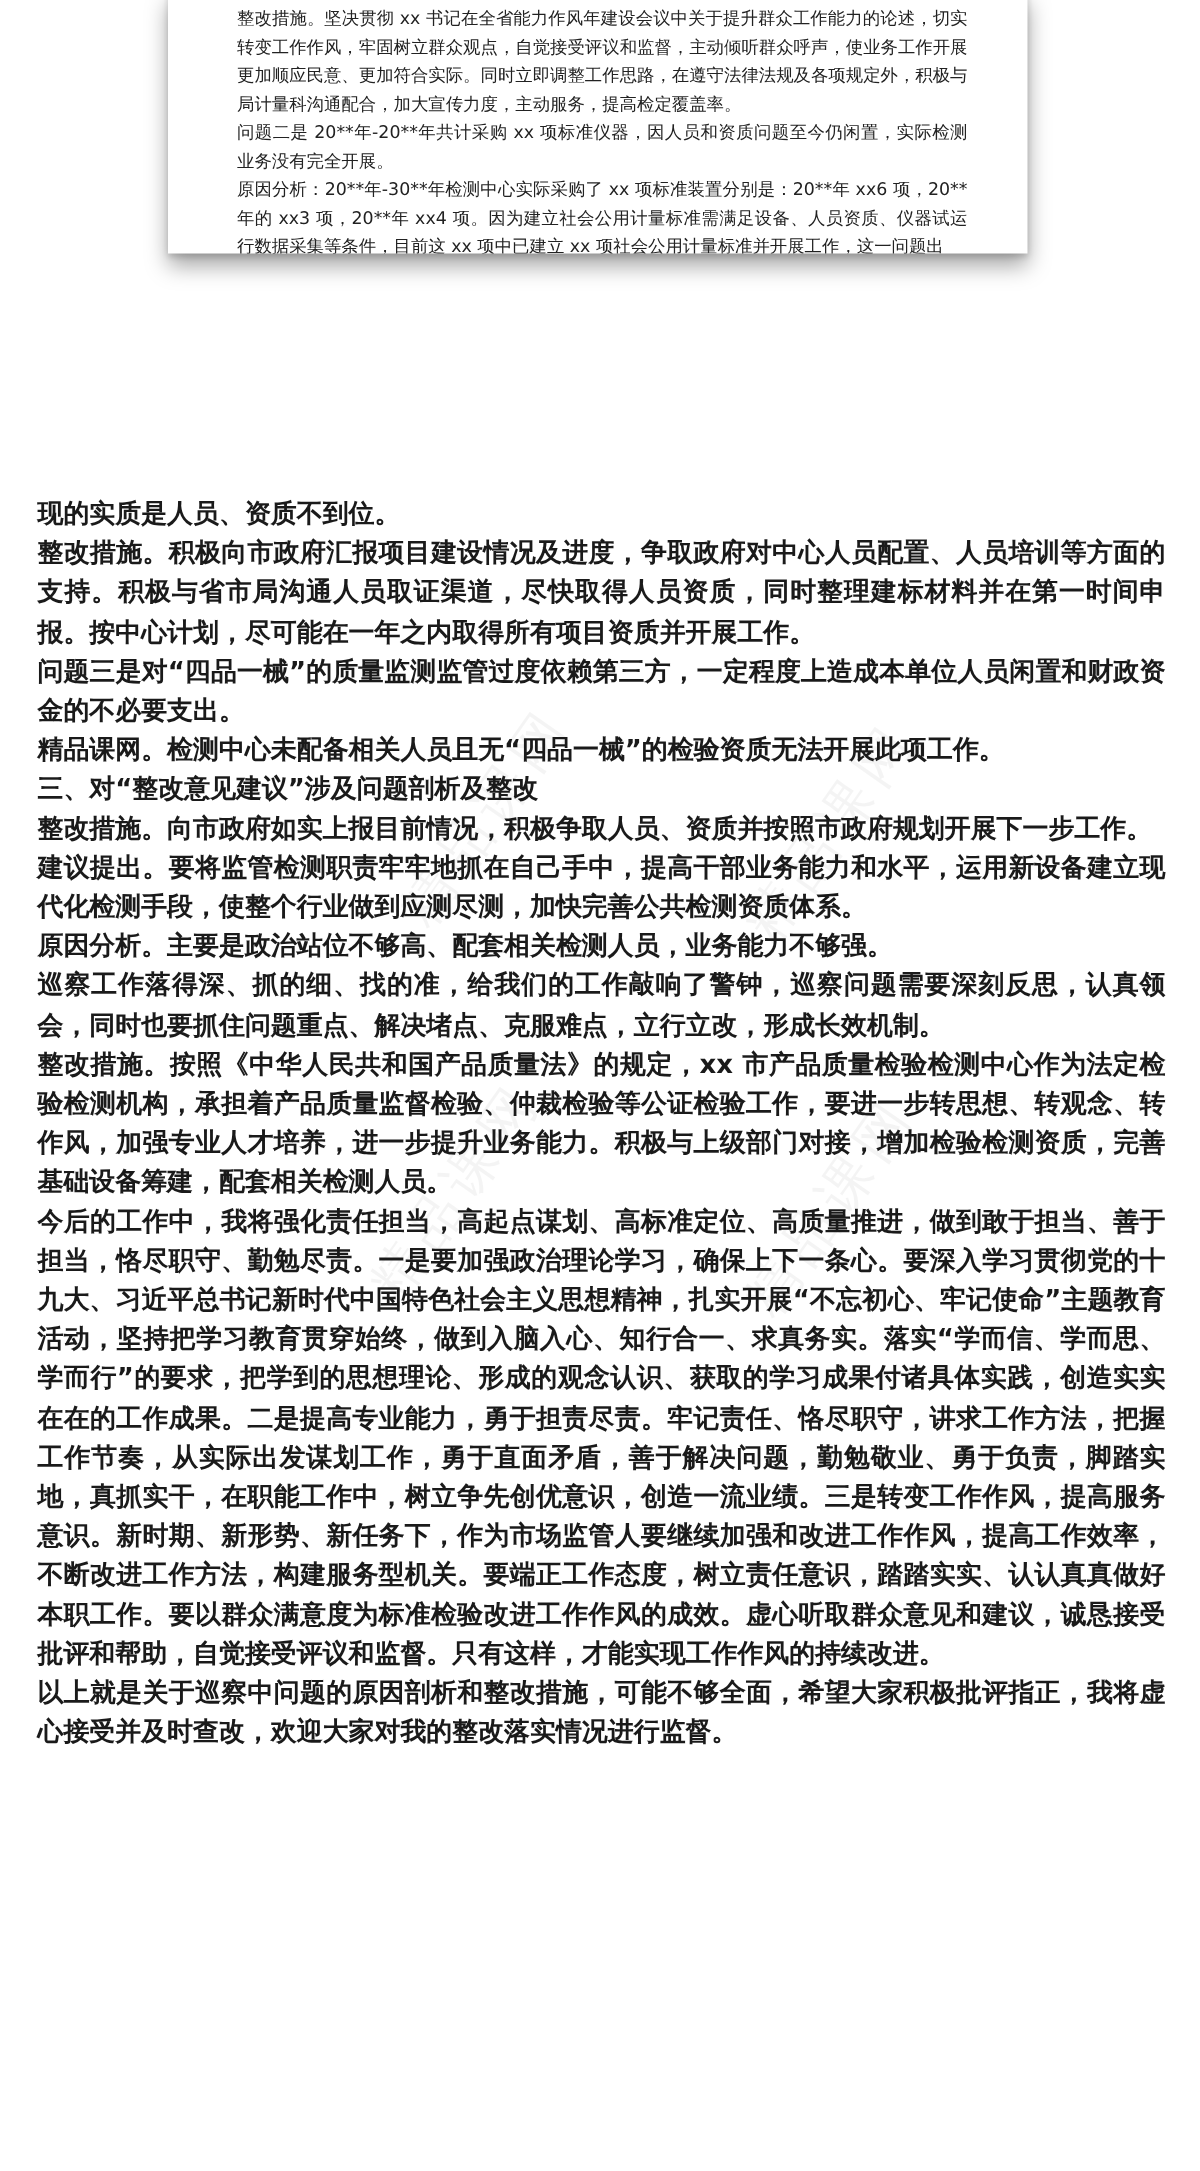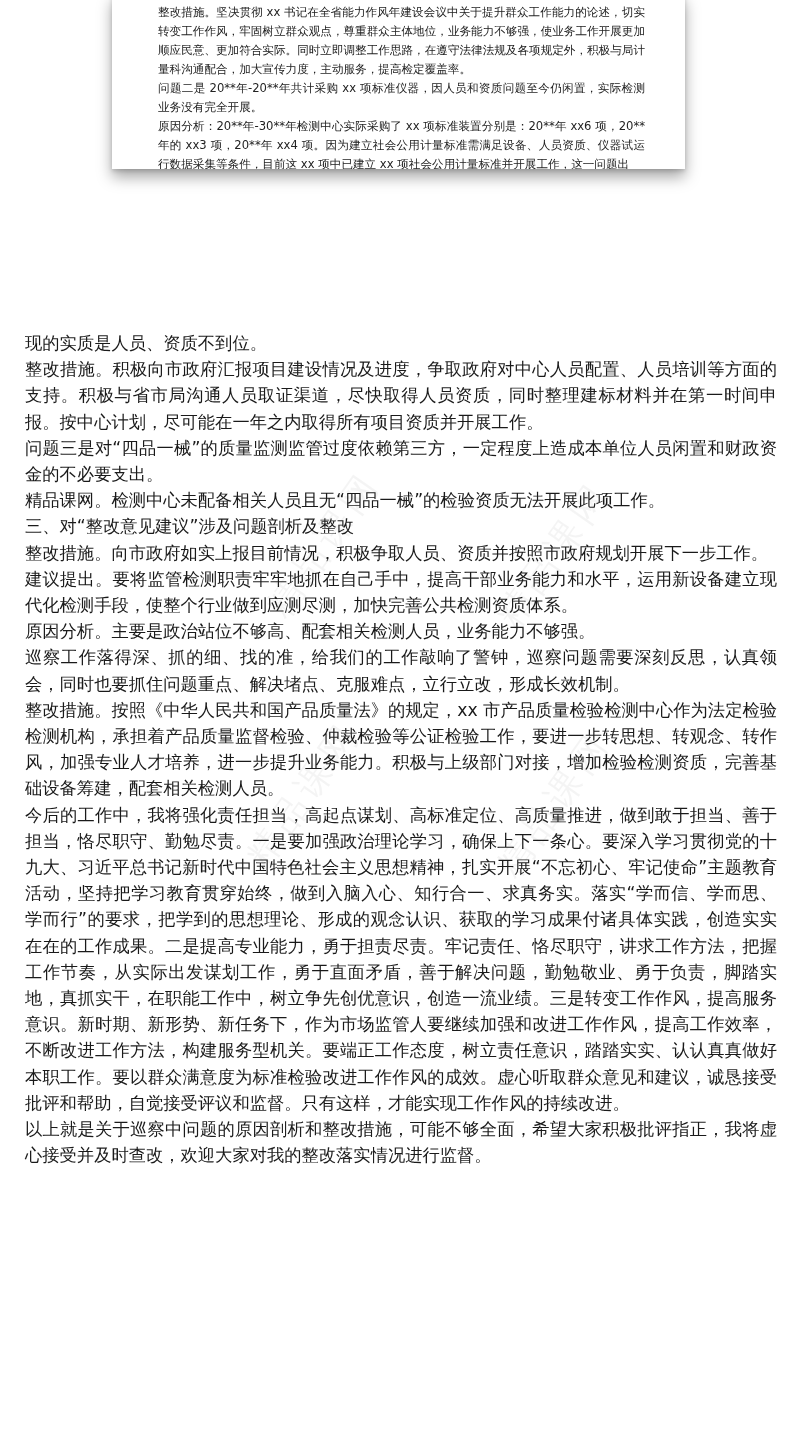--- a/index.html
+++ b/index.html
@@ -46,38 +46,39 @@
     left: 25px;
     top: 330px;
     width: 752px;
     font-size: 17.3px;
     line-height: 26.2px;
     color: #1a1a1a;
   }
   .main-text p {
     margin: 0;
     text-align: justify;
+    font-weight: bold;
   }
   .watermark {
     position: absolute;
     font-size: 36px;
     color: rgba(0,0,0,0.045);
     transform: rotate(-55deg);
     white-space: nowrap;
     pointer-events: none;
     letter-spacing: 6px;
   }
 </style>
 </head>
 <body>
 
 <div class="preview-card">
   <div class="preview-text">
     <p class="cut">实后要趣的问题。</p>
-    <p>整改措施。坚决贯彻 xx 书记在全省能力作风年建设会议中关于提升群众工作能力的论述，切实转变工作作风，牢固树立群众观点，尊重群众主体地位，业务能力不够强，使业务工作开展更加顺应民意、更加符合实际。同时立即调整工作思路，在遵守法律法规及各项规定外，积极与局计量科沟通配合，加大宣传力度，主动服务，提高检定覆盖率。</p>
+    <p>整改措施。坚决贯彻 xx 书记在全省能力作风年建设会议中关于提升群众工作能力的论述，切实转变工作作风，牢固树立群众观点，自觉接受评议和监督，主动倾听群众呼声，使业务工作开展更加顺应民意、更加符合实际。同时立即调整工作思路，在遵守法律法规及各项规定外，积极与局计量科沟通配合，加大宣传力度，主动服务，提高检定覆盖率。</p>
     <p>问题二是 20**年-20**年共计采购 xx 项标准仪器，因人员和资质问题至今仍闲置，实际检测业务没有完全开展。</p>
     <p>原因分析：20**年-30**年检测中心实际采购了 xx 项标准装置分别是：20**年 xx6 项，20**年的 xx3 项，20**年 xx4 项。因为建立社会公用计量标准需满足设备、人员资质、仪器试运行数据采集等条件，目前这 xx 项中已建立 xx 项社会公用计量标准并开展工作，这一问题出</p>
   </div>
 </div>
 
 <div class="watermark" style="left:240px; top:520px;">精品课网</div>
 <div class="watermark" style="left:470px; top:530px;">精品课网</div>
 <div class="watermark" style="left:220px; top:770px;">精品课网</div>
 <div class="watermark" style="left:470px; top:780px;">精品课网</div>
 

